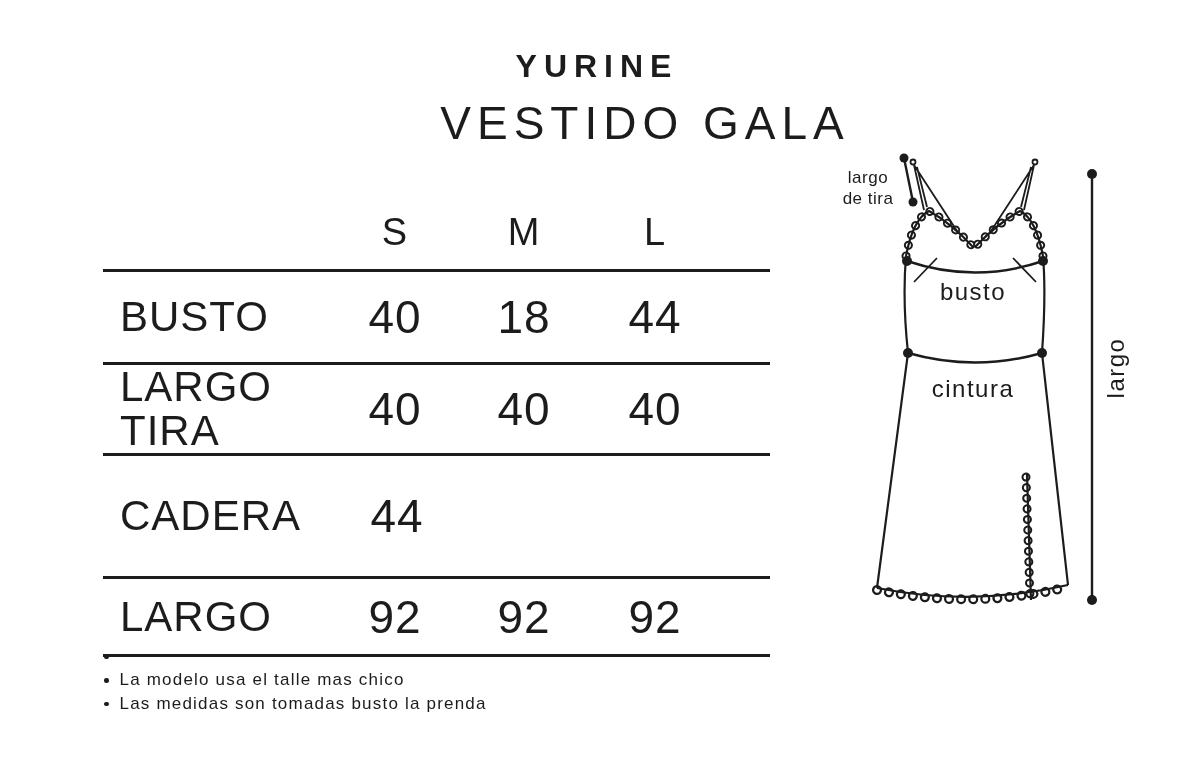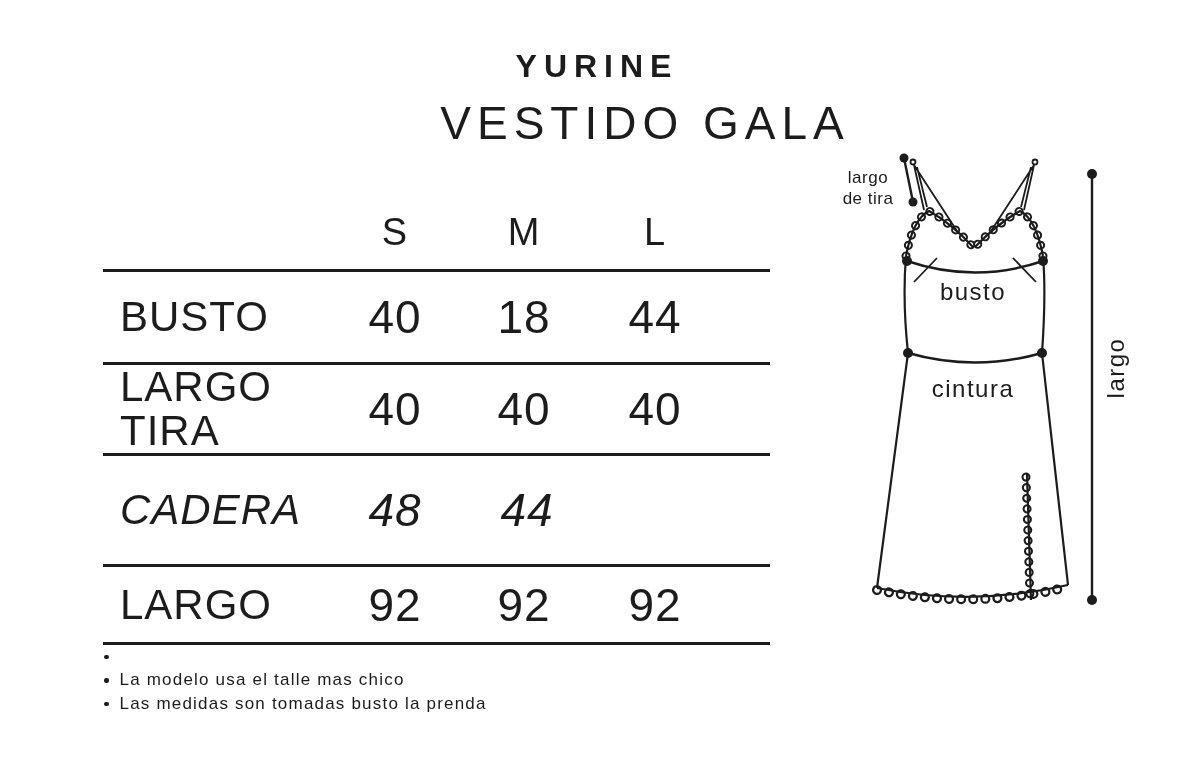--- a/index.html
+++ b/index.html
@@ -19,21 +19,21 @@
     position:absolute; top:100px; left:0; width:1194px;
     text-align:center; font-size:46px; font-weight:400;
     letter-spacing:6px; line-height:1;margin-left:48px;
   }
   
   .size-table { position:absolute; left:103px; top:195px; width:667px; }
   .trow { display:flex; align-items:center; }
   .trow.head   { height:74px; }
   .trow.r1     { height:90px; }
   .trow.r2     { height:88px; }
-  .trow.r3     { height:108px;font-style:italic; }
+  .trow.r3     { height:120px; }
   .trow.r4     { height:75px; }
   .hline { height:3px; width:667px; background:var(--ink); }
   .cell { text-align:center; }
   .c-label { width:227px; text-align:left; padding-left:17px;
              font-size:42px; letter-spacing:1px; line-height:44px; }
   .c-label span { display:block; }
   .c-s { width:130px; } .c-m { width:128px; } .c-l { width:134px; }
   .size-head { font-size:38px; letter-spacing:1px; }
   .num { font-size:46px; letter-spacing:1px; }
   
@@ -97,21 +97,20 @@
       <div class="cell c-m num">40</div>
       <div class="cell c-l num">40</div>
     </div>
     <div class="hline"></div>
 
     <div class="trow r3">
       <div class="cell c-label">
         <span>CADERA</span>
         <span></span>
       </div>
-      <div class="cell c-s num">48</div>
       <div class="cell c-l num">44</div>
     </div>
     <div class="hline"></div>
 
     <div class="trow r4">
       <div class="cell c-label">
         <span>LARGO</span>
         <span></span>
       </div>
       <div class="cell c-s num">92</div>

